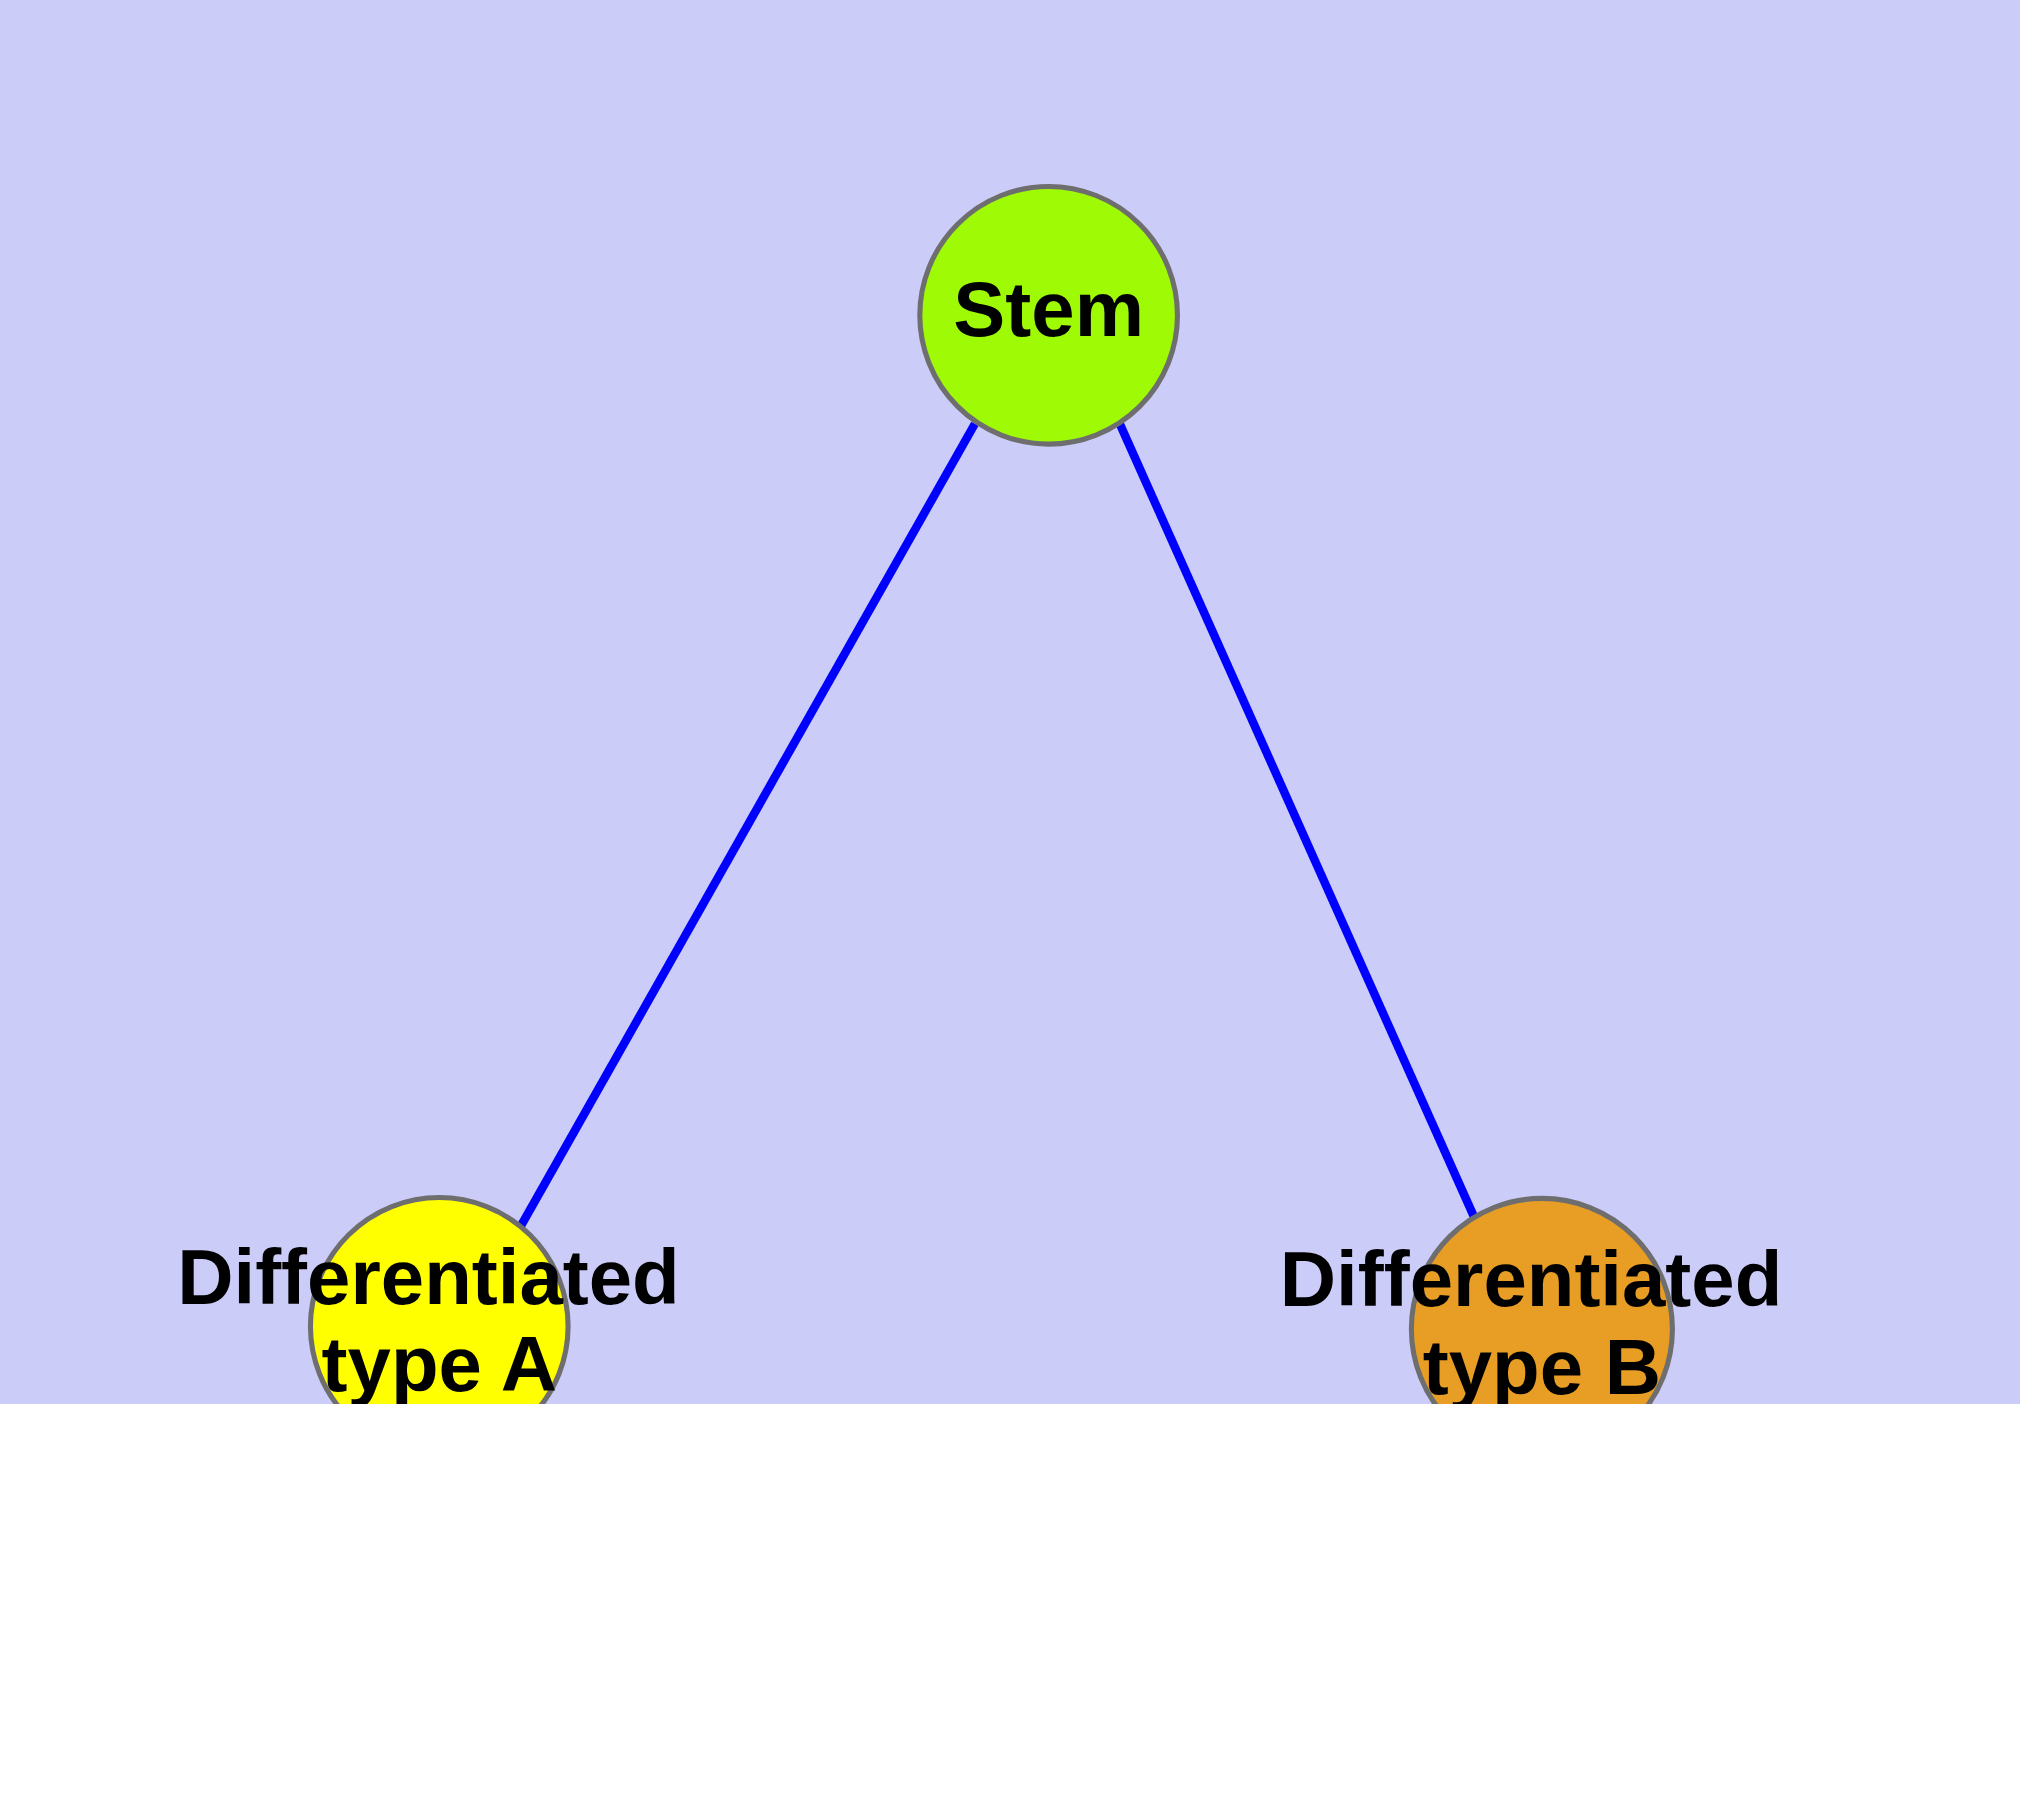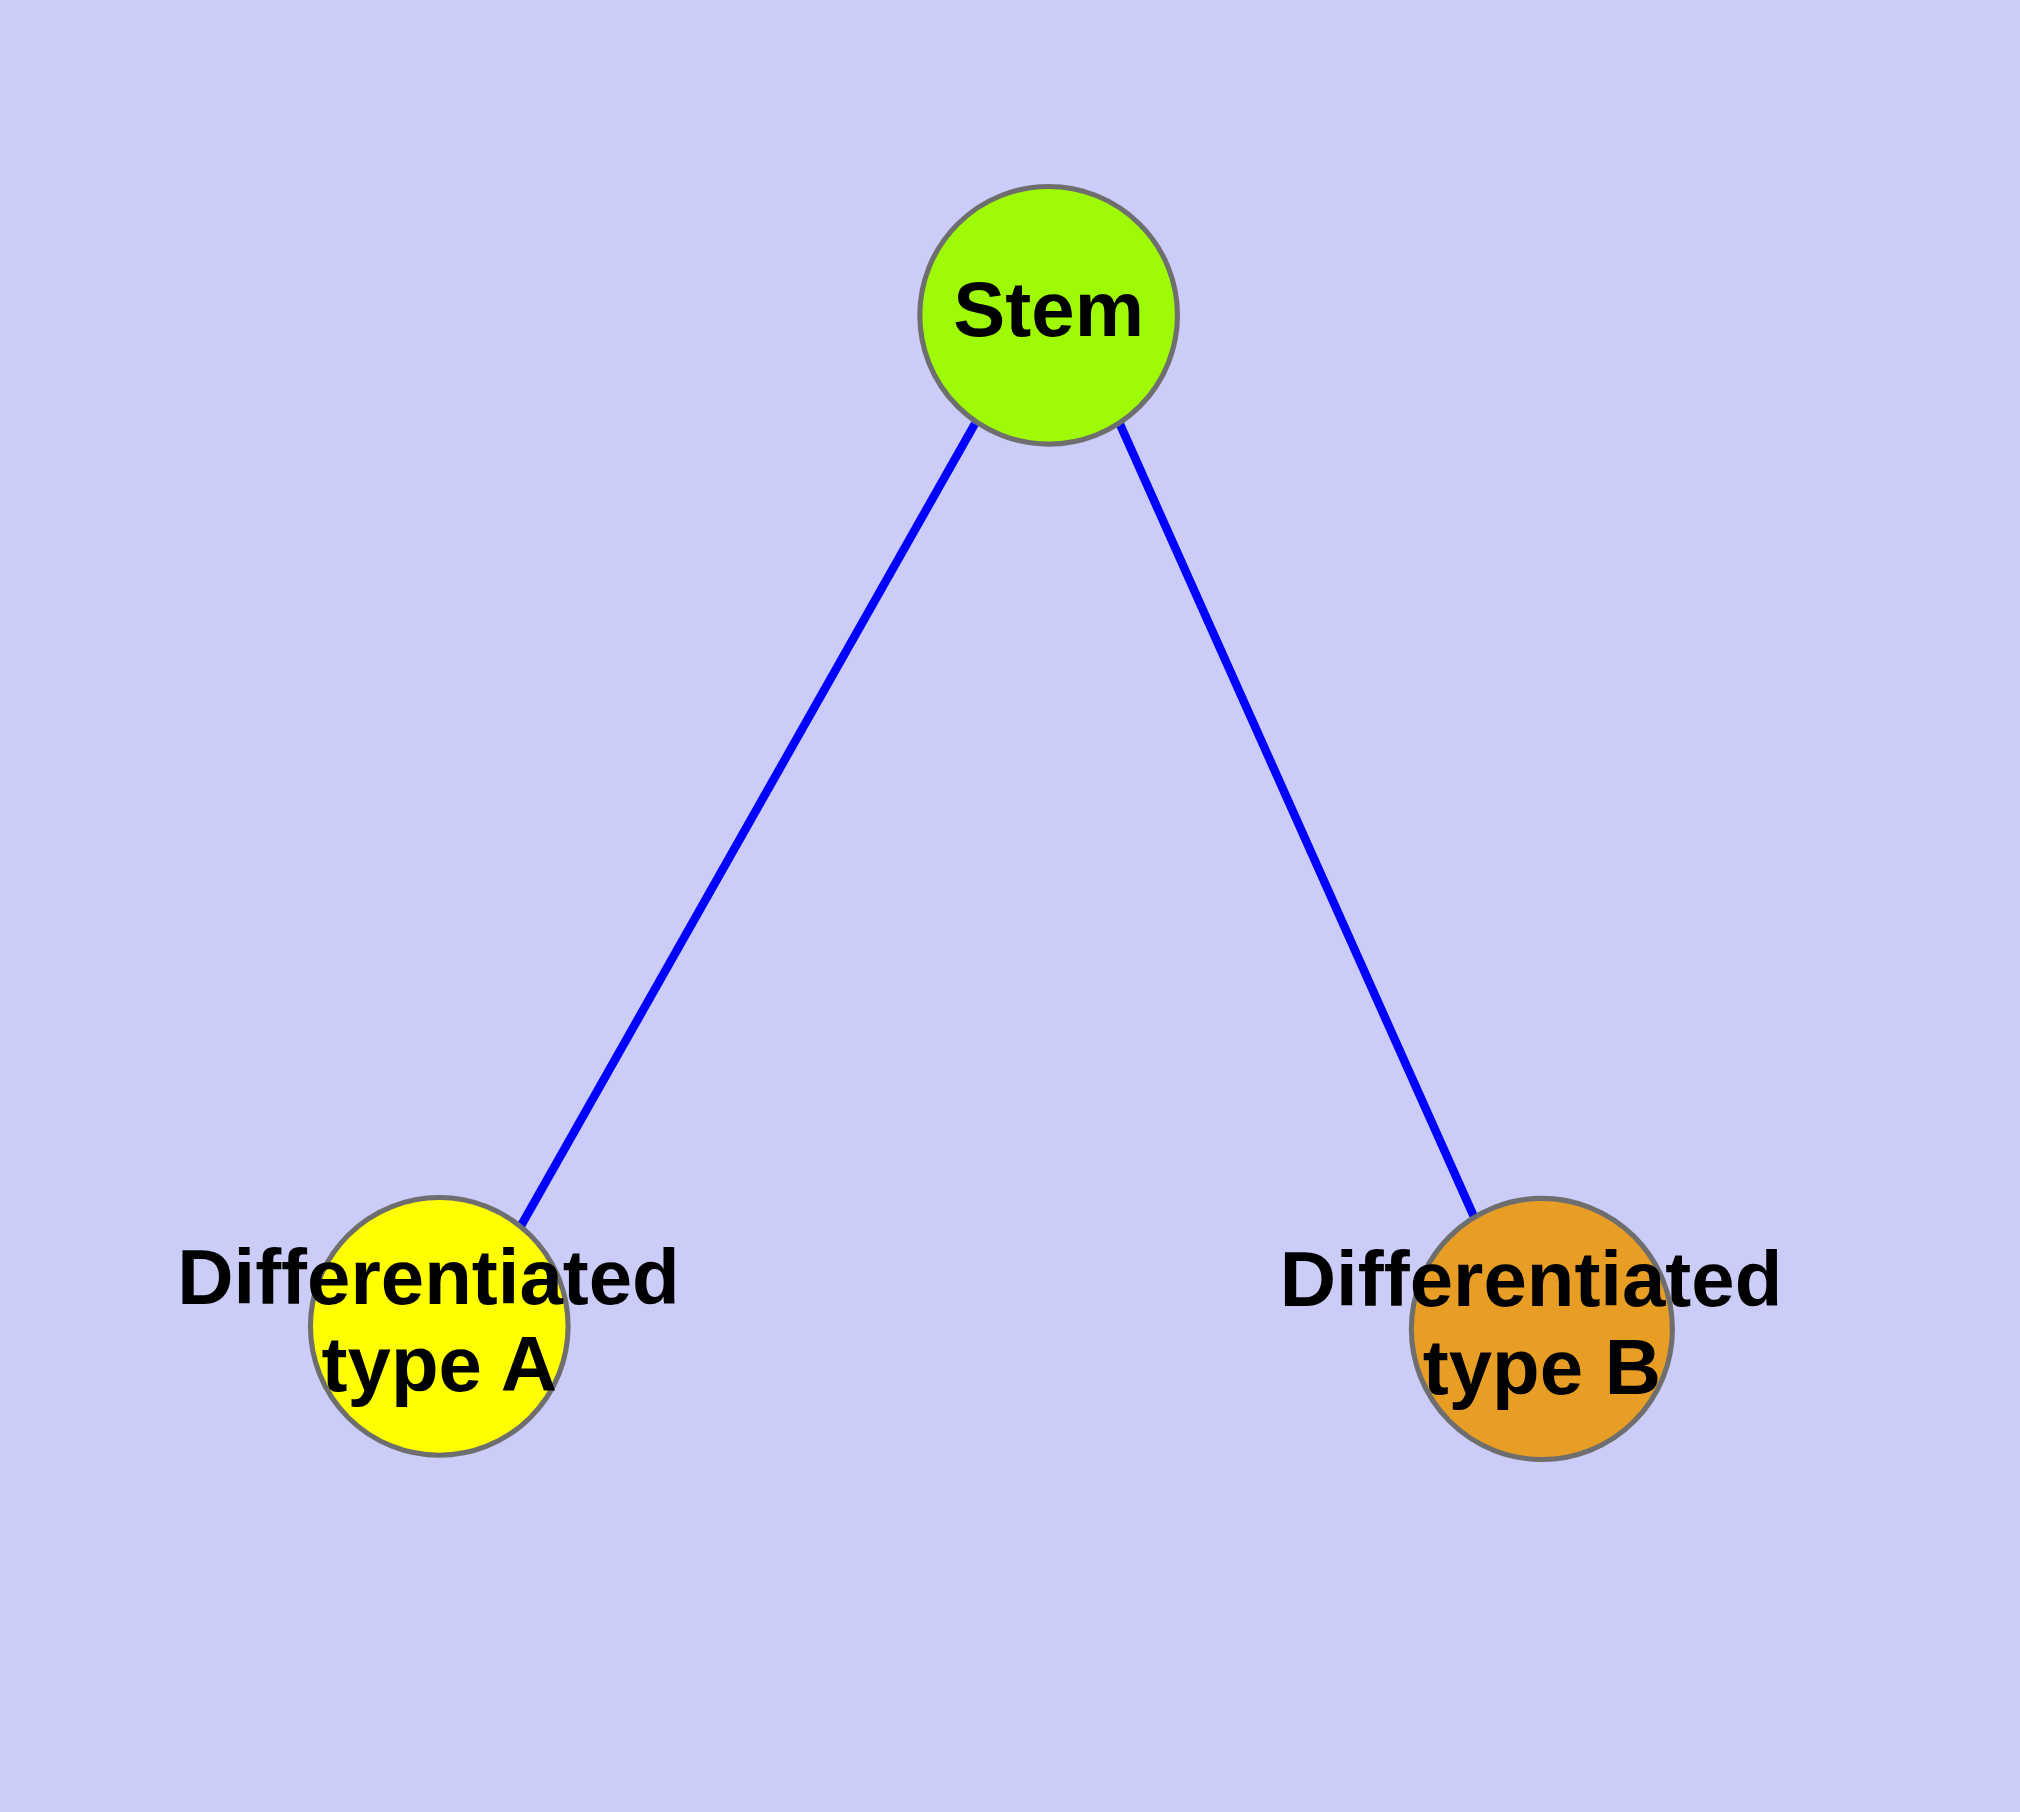--- a/index.html
+++ b/index.html
@@ -28,21 +28,21 @@
     font-weight: bold;
     fill: #000000;
     text-anchor: middle;
     dominant-baseline: middle;
     paint-order: normal;
   }
 </style>
 </head>
 <body style="background: rgb(204, 204, 249);">
 
-<div id="canvas" style="width: 2021px; height: 1812px;">
+<div id="canvas" style="width: 2021px; height: 1404px;">
   <svg id="graph-svg" viewBox="0 0 2384 2138" xmlns="http://www.w3.org/2000/svg">
 
     <rect id="bg-rect" x="0" y="0" width="2384" height="2138" fill="#ccccf9"></rect>
 
     <g id="edges-group">
       <line id="edge-stem-a" stroke-linecap="butt" x1="1150" y1="500" x2="614" y2="1447" stroke="#0000ff" stroke-width="10"></line>
       <line id="edge-stem-b" stroke-linecap="butt" x1="1320" y1="498" x2="1739" y2="1436" stroke="#0000ff" stroke-width="10"></line>
     </g>
 
     <g id="nodes-group">

